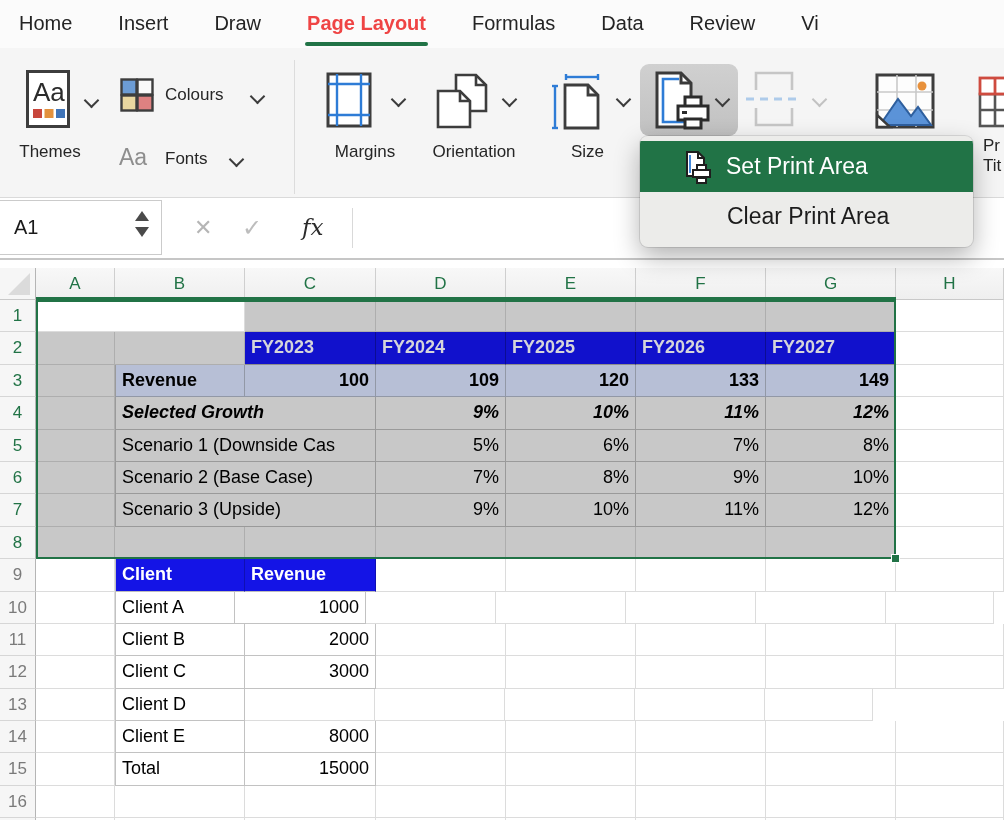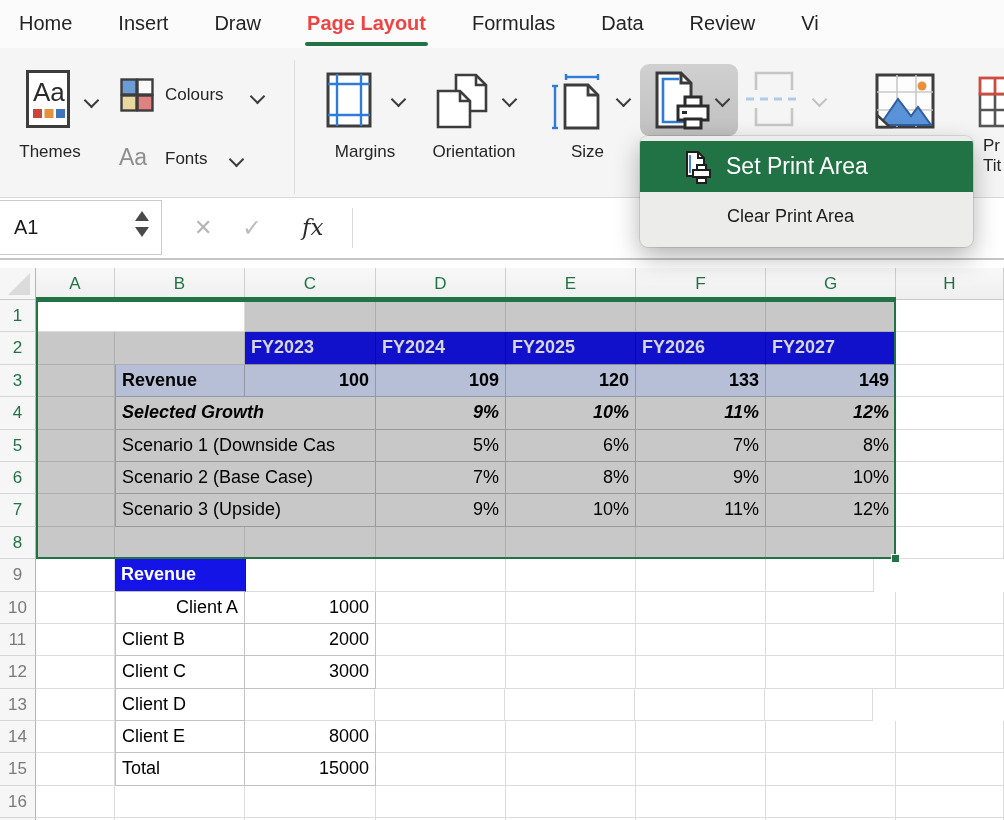--- a/index.html
+++ b/index.html
@@ -22,21 +22,21 @@
   .rbtn-press{position:absolute;left:640px;top:16px;width:98px;height:72px;border-radius:9px;
               background:linear-gradient(#D0D0D0,#C1C1C1);}
   .fonts-aa{position:absolute;left:119px;top:96px;font-size:23px;color:#8E8E8E;}
 
   
   .menu{position:absolute;left:640px;top:136px;width:333px;background:#ECECEA;border-radius:8px;
         overflow:hidden;padding:5px 0 6px 0;z-index:60;
         box-shadow:0 10px 26px rgba(0,0,0,.30),0 0 0 1px rgba(0,0,0,.10);}
   .mi-set{height:51px;background:#217346;color:#fff;display:flex;align-items:center;font-size:23px;cursor:default;}
   .mi-set .micon{margin-left:45px;margin-right:13px;display:flex;}
-  .mi-clear{height:49px;display:flex;align-items:center;padding-left:87px;font-size:18px;color:#1C1C1C;cursor:default;}
+  .mi-clear{height:49px;display:flex;align-items:center;padding-left:87px;font-size:23px;color:#1C1C1C;cursor:default;}
 
   
   .fbar{position:absolute;left:0;top:197px;width:1004px;height:63px;background:#fff;
         border-top:1px solid #DADADA;border-bottom:2px solid #C6C6C6;box-sizing:border-box;text-align:right;}
   .namebox{position:absolute;left:-1px;top:2px;width:163px;height:55px;background:#fff;border:1px solid #CBCBCB;box-sizing:border-box;}
   .namebox .val{position:absolute;left:14px;top:0;line-height:53px;font-size:20px;color:#1a1a1a;}
   .spin{position:absolute;right:12px;top:10px;display:flex;flex-direction:column;gap:6px;}
   .tri-up{width:0;height:0;border-left:7px solid transparent;border-right:7px solid transparent;border-bottom:10px solid #4A4A4A;}
   .tri-dn{width:0;height:0;border-left:7px solid transparent;border-right:7px solid transparent;border-top:10px solid #4A4A4A;}
   .fb-x{position:absolute;left:194px;top:0;line-height:60px;font-size:22px;color:#B5B5B5;}
@@ -324,31 +324,32 @@
           <div class="cell g" style="width: 131px;"></div>
           <div class="cell g" style="width: 130px;"></div>
           <div class="cell g" style="width: 130px;"></div>
           <div class="cell g" style="width: 130px;"></div>
           <div class="cell g" style="width: 130px;"></div>
           <div class="cell w" style="width: 108px;"></div>
         </div>
         <div class="grow">
           <div class="rowhdr">9</div>
           <div class="cell w" style="width: 79px;"></div>
+          <div class="cell b9 bl" style="width: 130px;">Client</div>
           <div class="cell b9" style="width: 131px;">Revenue</div>
           <div class="cell w" style="width: 130px;"></div>
           <div class="cell w" style="width: 130px;"></div>
           <div class="cell w" style="width: 130px;"></div>
           <div class="cell w" style="width: 130px;"></div>
           <div class="cell w" style="width: 108px;"></div>
         </div>
         <div class="grow">
           <div class="rowhdr">10</div>
           <div class="cell w" style="width: 79px;"></div>
-          <div class="cell tb bl" style="width: 130px; text-align: right;">Client A</div>
+          <div class="cell tb bl" style="width: 120px;">Client A</div>
           <div class="cell tb right" style="width: 131px;">1000</div>
           <div class="cell w" style="width: 130px;"></div>
           <div class="cell w" style="width: 130px;"></div>
           <div class="cell w" style="width: 130px;"></div>
           <div class="cell w" style="width: 130px;"></div>
           <div class="cell w" style="width: 108px;"></div>
         </div>
         <div class="grow">
           <div class="rowhdr">11</div>
           <div class="cell w" style="width: 79px;"></div>

